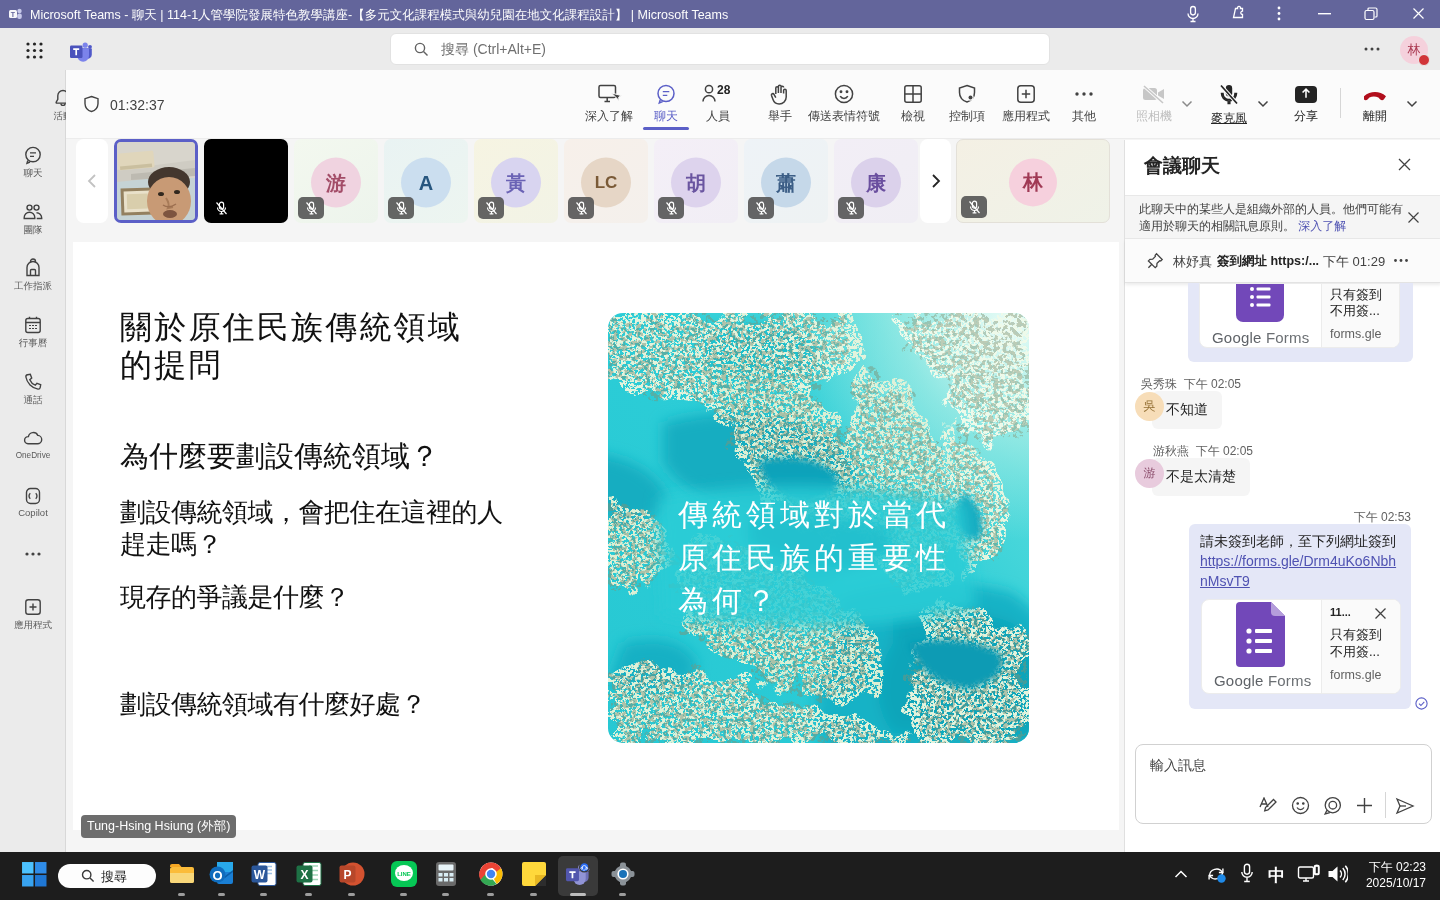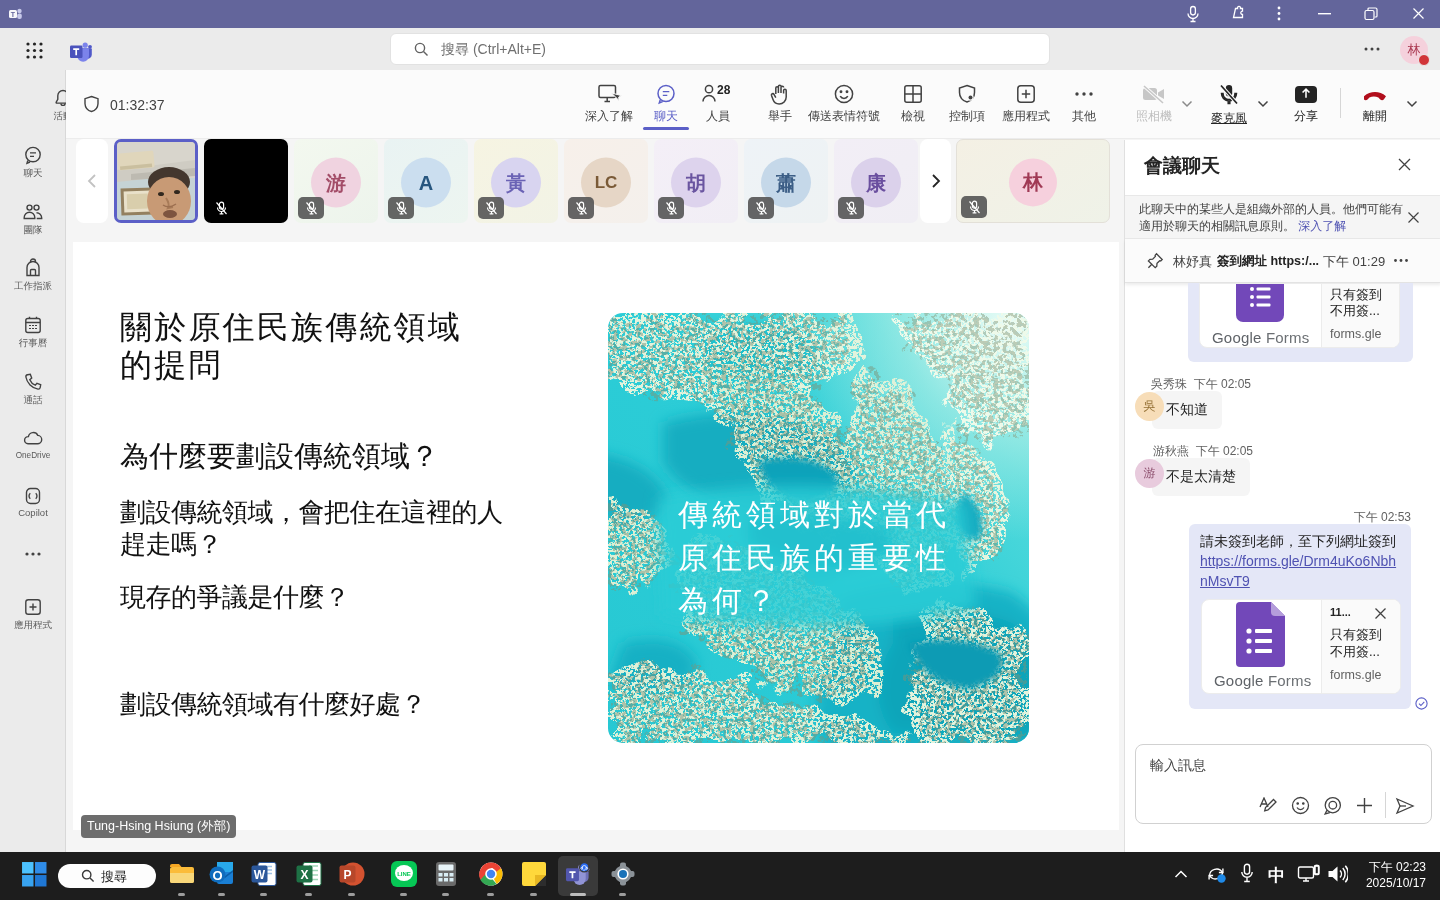--- a/index.html
+++ b/index.html
@@ -47,20 +47,21 @@
   #clock{position:absolute;right:14px;top:7px;color:#ffffff;font-size:12px;text-align:right;line-height:16px;}
 </style></head>
 <body>
 <div class="abs" id="titlebar">
   <svg style="position:absolute;left:8px;top:6px" width="16" height="16" viewBox="0 0 16 16">
       <rect x="1" y="4" width="8" height="8" rx="1.5" fill="#fff" opacity=".95"></rect>
       <text x="5" y="10.5" font-size="7" font-weight="bold" fill="#63659b" text-anchor="middle">T</text>
       <circle cx="11.5" cy="5" r="2.2" fill="#c7c9ea"></circle>
       <rect x="9.2" y="7.6" width="4.6" height="5.4" rx="2" fill="#c7c9ea"></rect>
     </svg>
+  <div class="ttext">Microsoft Teams - 聊天 | 114-1人管學院發展特色教學講座-【多元文化課程模式與幼兒園在地文化課程設計】 | Microsoft Teams</div>
   <svg style="position:absolute;left:1185px;top:5px" width="16" height="18" viewBox="0 0 16 18" fill="none" stroke="#ffffff" stroke-width="1.3">
       <rect x="5.6" y="1.5" width="4.8" height="8.5" rx="2.4"></rect>
       <path d="M3 8.5 a5 5 0 0 0 10 0 M8 13.5 v3 M5.5 16.5 h5"></path>
     </svg>
   <svg style="position:absolute;left:1230px;top:5px" width="17" height="17" viewBox="0 0 17 17" fill="none" stroke="#ffffff" stroke-width="1.3">
       <path d="M5.5 3.5 h2 a0 0 0 0 1 0 0 a1.6 1.6 0 1 1 3 0 h2 v2.6 a1.7 1.7 0 1 0 0 3.4 v3 h-9 z"></path>
     </svg>
   <svg style="position:absolute;left:1271px;top:5px" width="16" height="17" viewBox="0 0 16 17" fill="#ffffff">
       <circle cx="8" cy="3" r="1.4"></circle>
       <circle cx="8" cy="8.5" r="1.4"></circle>
@@ -553,21 +554,21 @@
         <rect x="8.5" y="11.6" width="14" height="2.8" rx="1"></rect>
         <circle cx="4" cy="21" r="2"></circle>
         <rect x="8.5" y="19.6" width="14" height="2.8" rx="1"></rect>
       </svg>
     <div style="position:absolute;left:12px;top:45px;font-size:15px;color:#6b6f73;letter-spacing:.2px;"><span style="color:#5f6368;">Google</span> Forms</div>
     <div style="position:absolute;left:121px;top:0;width:80px;height:65px;background:#fafafa;border-left:1px solid #ececec;">
       <div style="position:absolute;left:8px;top:3px;font-size:13px;color:#242424;line-height:16px;">只有簽到<br>不用簽...</div>
       <div style="position:absolute;left:8px;top:43px;font-size:12.5px;color:#616161;">forms.gle</div>
     </div>
   </div>
-  <div style="position:absolute;left:26px;top:236px;font-size:12px;color:#616161;">吳秀珠&nbsp;&nbsp;下午 02:05</div>
+  <div style="position:absolute;left:16px;top:236px;font-size:12px;color:#616161;">吳秀珠&nbsp;&nbsp;下午 02:05</div>
   <div class="bub" style="left:27px;top:251px;width:70px;height:38px;background:#f5f5f5;color:#242424;font-size:14px;display:flex;align-items:center;justify-content:center;">不知道</div>
   <div style="position:absolute;left:10px;top:252px;width:29px;height:29px;border-radius:50%;background:#f7ddb8;color:#936f33;font-size:12px;display:flex;align-items:center;justify-content:center;">吳</div>
   <div style="position:absolute;left:28px;top:303px;font-size:12px;color:#616161;">游秋燕&nbsp;&nbsp;下午 02:05</div>
   <div class="bub" style="left:27px;top:318px;width:98px;height:38px;background:#f5f5f5;color:#242424;font-size:14px;display:flex;align-items:center;justify-content:center;">不是太清楚</div>
   <div style="position:absolute;left:10px;top:319px;width:29px;height:29px;border-radius:50%;background:#e8cbdd;color:#8a4a6a;font-size:12px;display:flex;align-items:center;justify-content:center;">游</div>
   <div style="position:absolute;right:29px;top:369px;font-size:12px;color:#616161;">下午 02:53</div>
   <div class="bub" style="left:64px;top:384px;width:222px;height:185px;background:#e4e7f7;">
     <div style="position:absolute;left:11px;top:7px;font-size:14px;color:#242424;line-height:20px;">請未簽到老師，至下列網址簽到<br><span class="linktxt">https://forms.gle/Drm4uKo6Nbh</span><br><span class="linktxt">nMsvT9</span></div>
     <div class="gform-card" style="left:12px;top:75px;width:200px;height:95px;">
       <svg style="position:absolute;left:34px;top:2px" width="49" height="65" viewBox="0 0 49 65">

